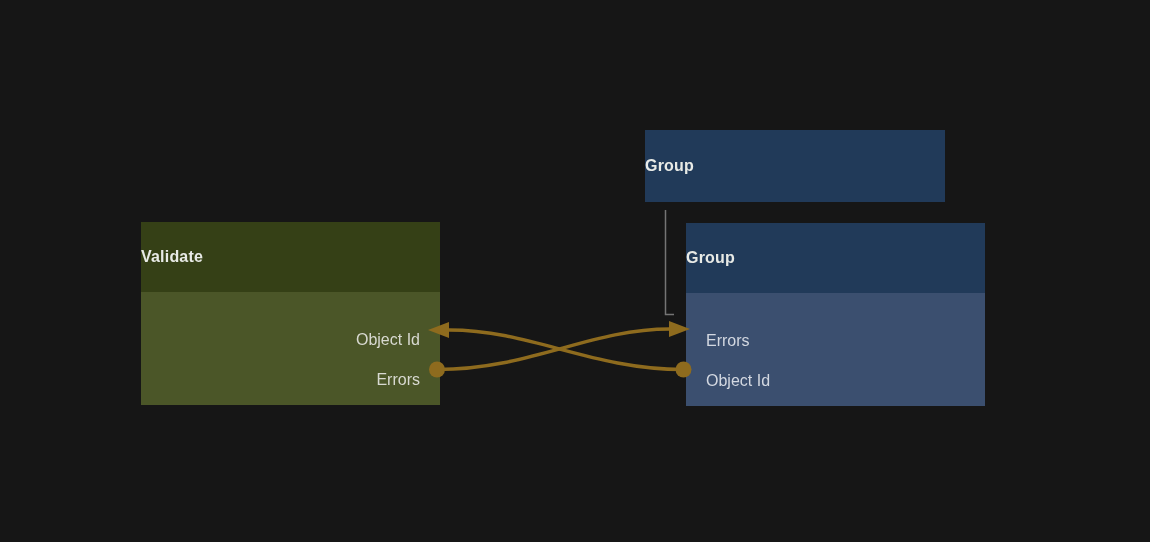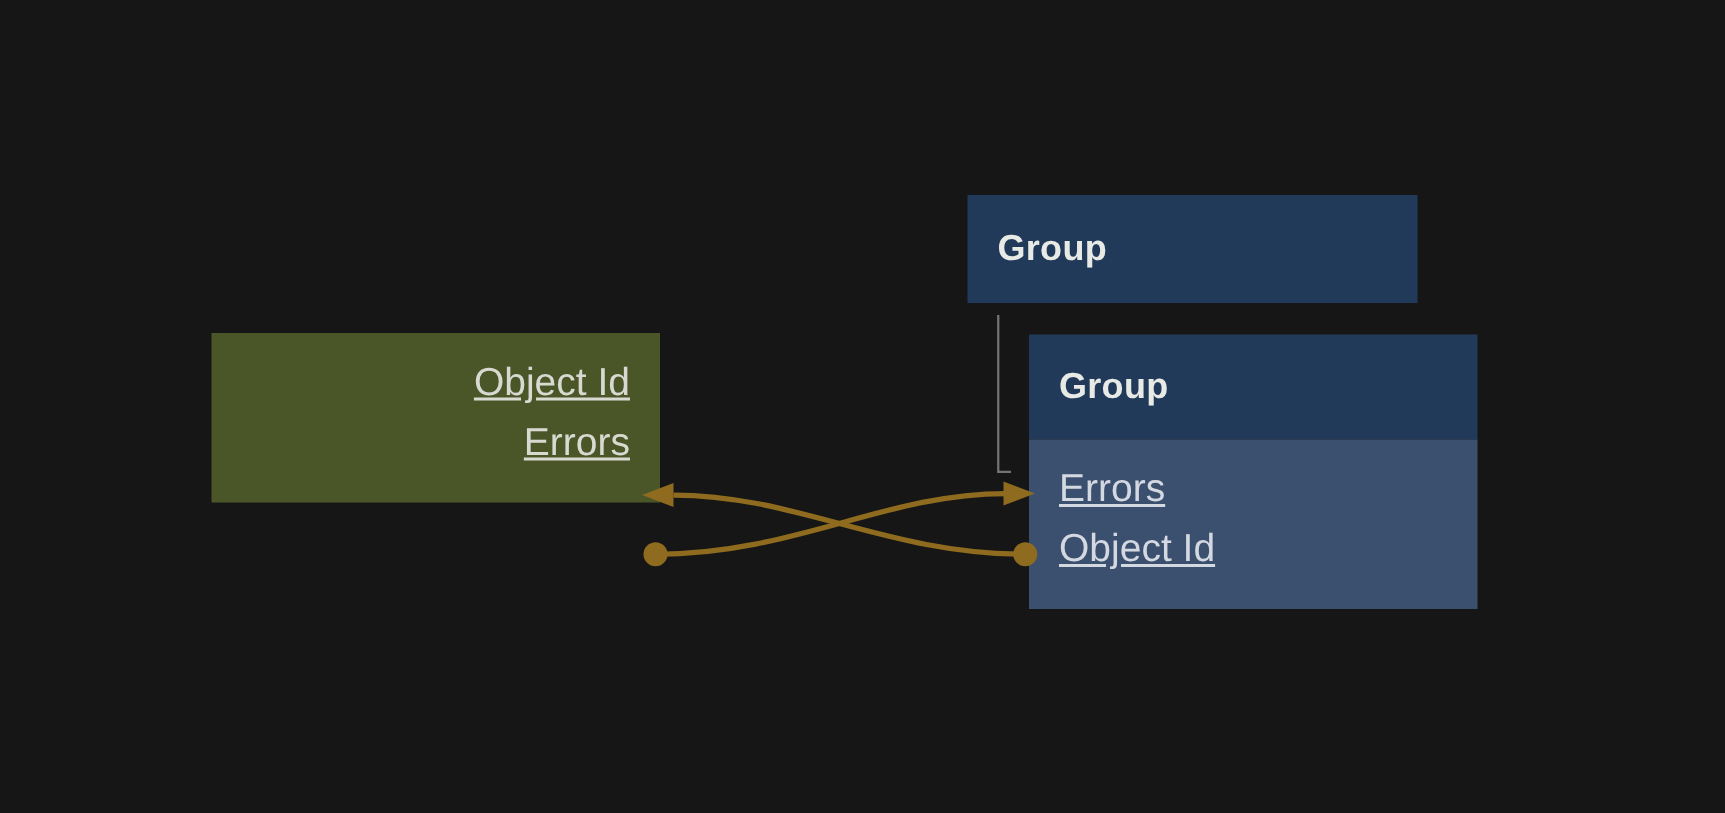--- a/index.html
+++ b/index.html
@@ -26,37 +26,35 @@
     width: 1150px;
     height: 542px;
     background: var(--canvas-bg);
   }
   .node {
     position: absolute;
   }
   .node-header {
     display: flex;
     align-items: center;
-    padding-left: 20px;
-    font-size: 24px;
+    font-size: 16px;
     font-weight: 700;
     letter-spacing: 0.2px;
     color: var(--title-text);
   }
   .node-body {
     padding-top: 17px;
     padding-bottom: 16px;
   }
   .field-row {
     height: 40px;
     display: flex;
-    align-items: flex-start;
-    font-size: 26px;
+    align-items: flex-end;
+    font-size: 16px;
     font-weight: 400;
-    text-decoration: underline;
   }
   
   .node-validate { left: 141px; top: 222px; width: 299px; }
   .node-validate .node-header { height: 70px; background: var(--validate-header); }
   .node-validate .node-body { background: var(--validate-body); }
   .node-validate .field-row { justify-content: flex-end; padding-right: 20px; color: var(--field-text-green); }
   
   .node-group { left: 645px; top: 130px; width: 300px; }
   .node-group .node-header { height: 72px; background: var(--blue-header); }
   
@@ -75,20 +73,23 @@
   .edge-arrow { fill: var(--connection); stroke: none; }
   .edge-dot { fill: var(--connection); stroke: none; }
   .group-edge { stroke: var(--group-link); stroke-width: 1.5; fill: none; }
 </style>
 </head>
 <body>
 
 <div class="canvas">
 
   <div class="node node-validate">
+    <div class="node-header">
+      <span>Validate</span>
+    </div>
     <div class="node-body">
       <div class="field-row">
         <span>Object Id</span>
       </div>
       <div class="field-row">
         <span>Errors</span>
       </div>
     </div>
   </div>
 

